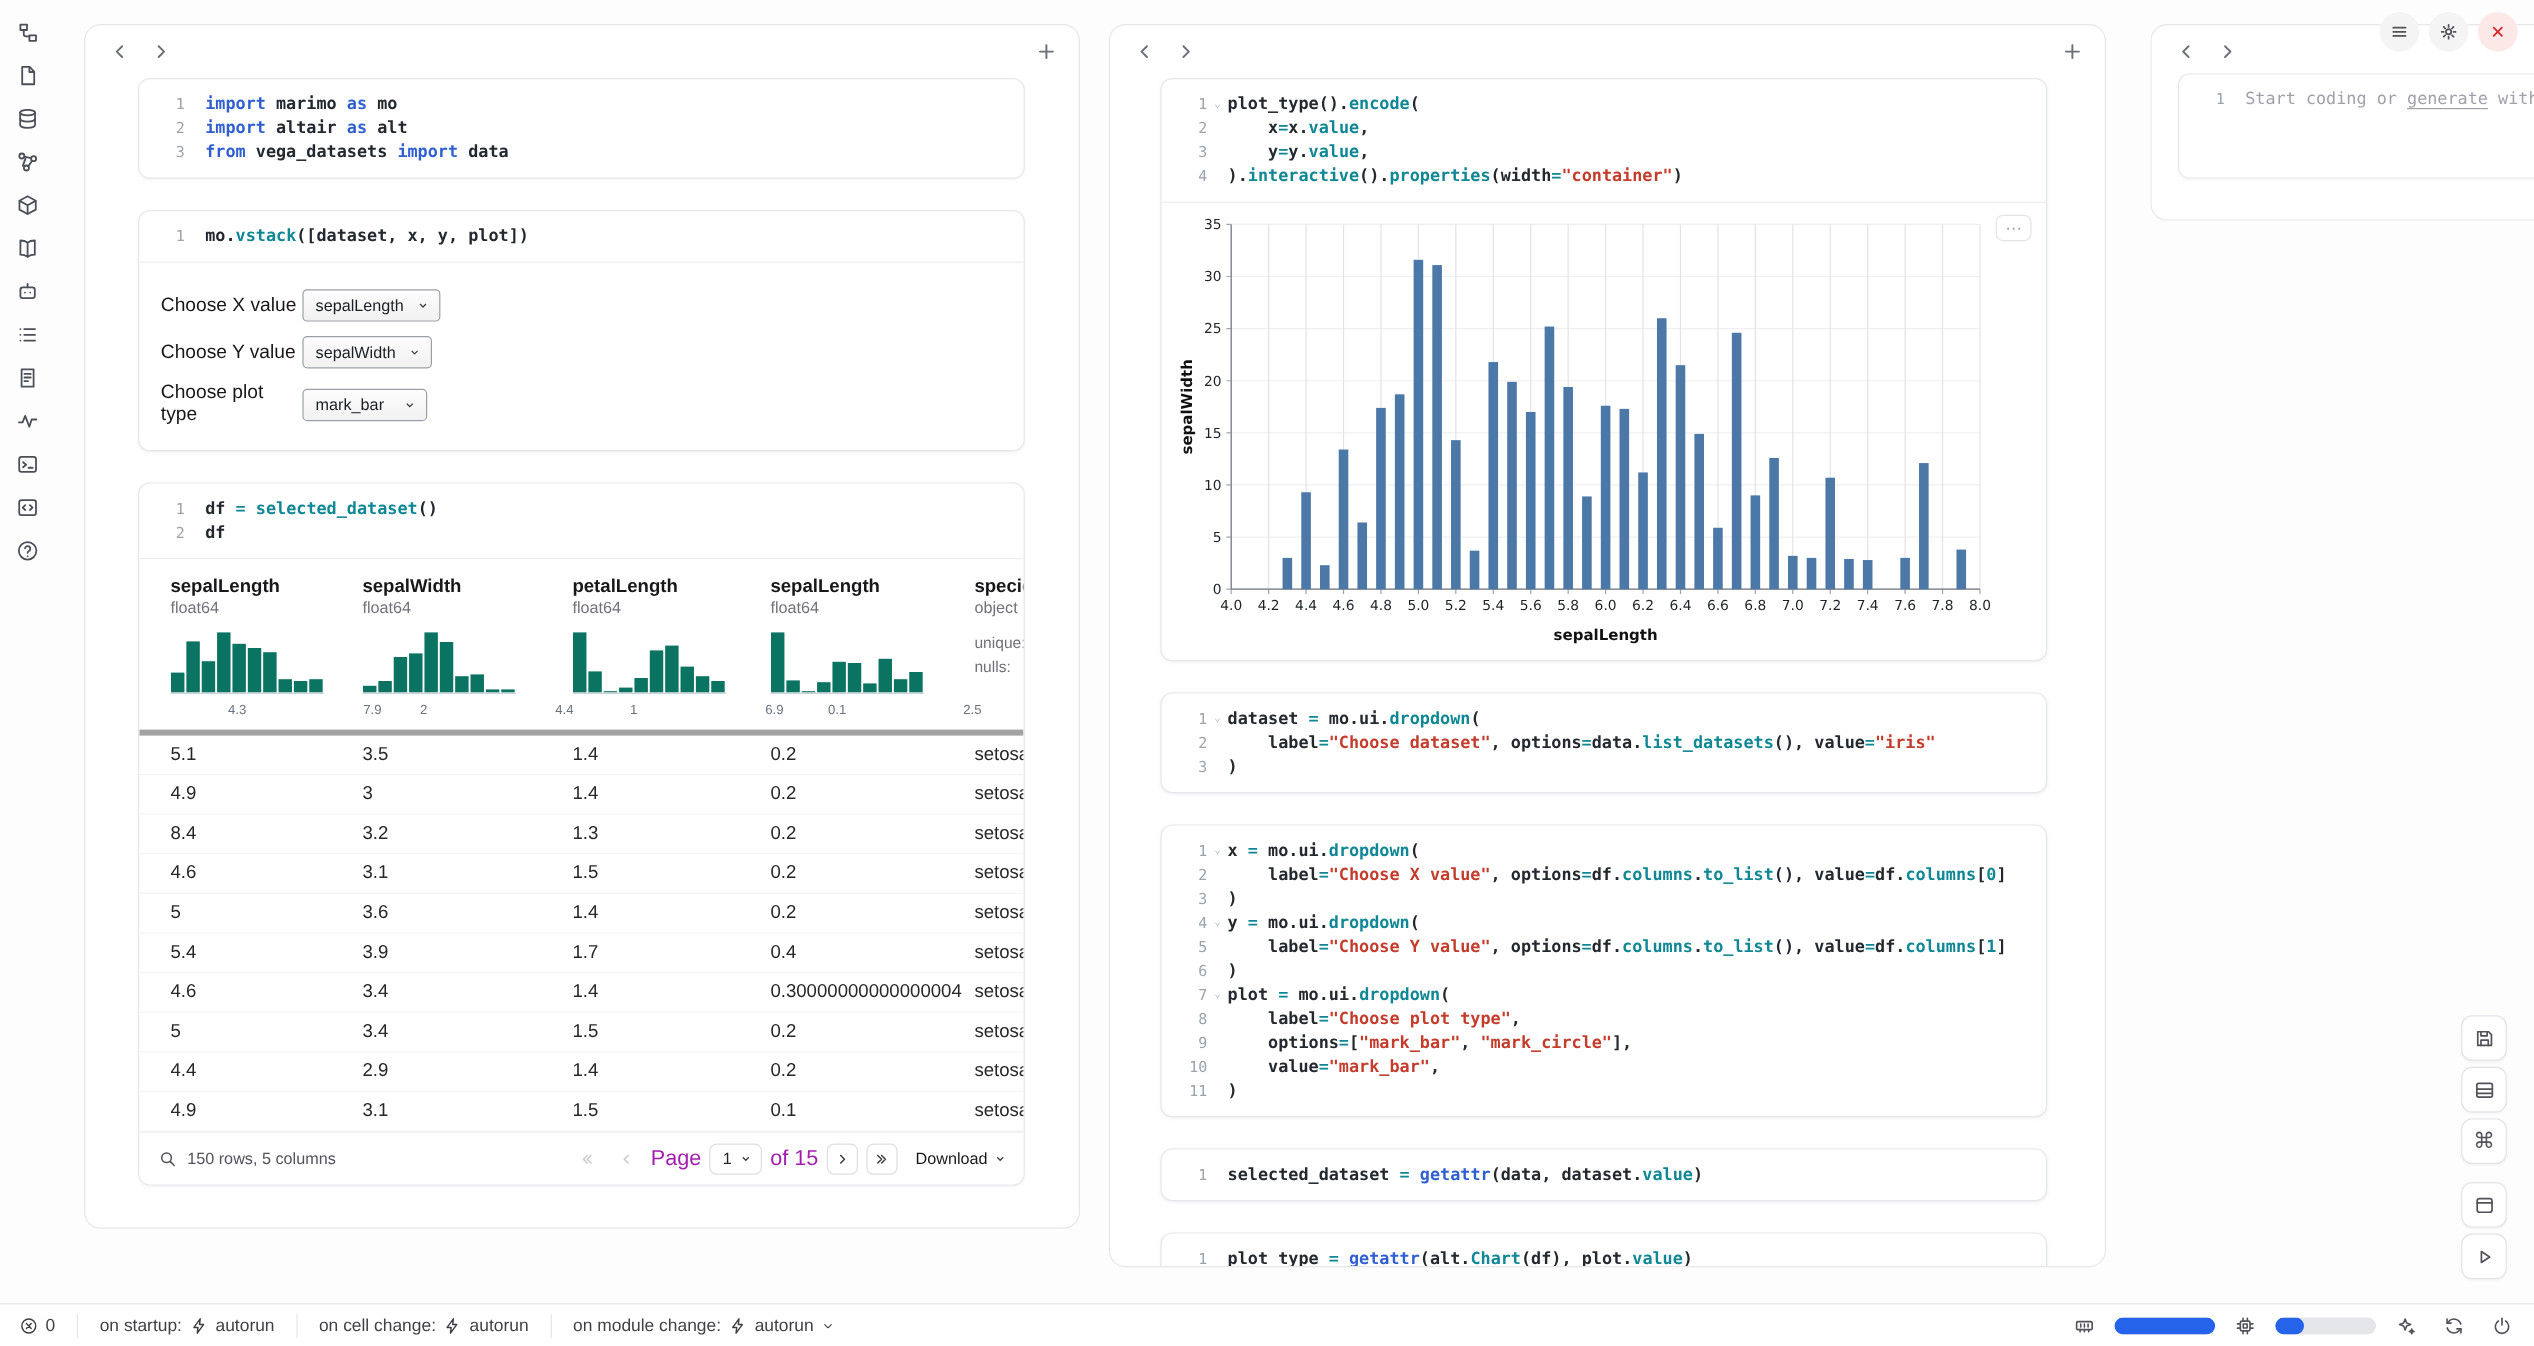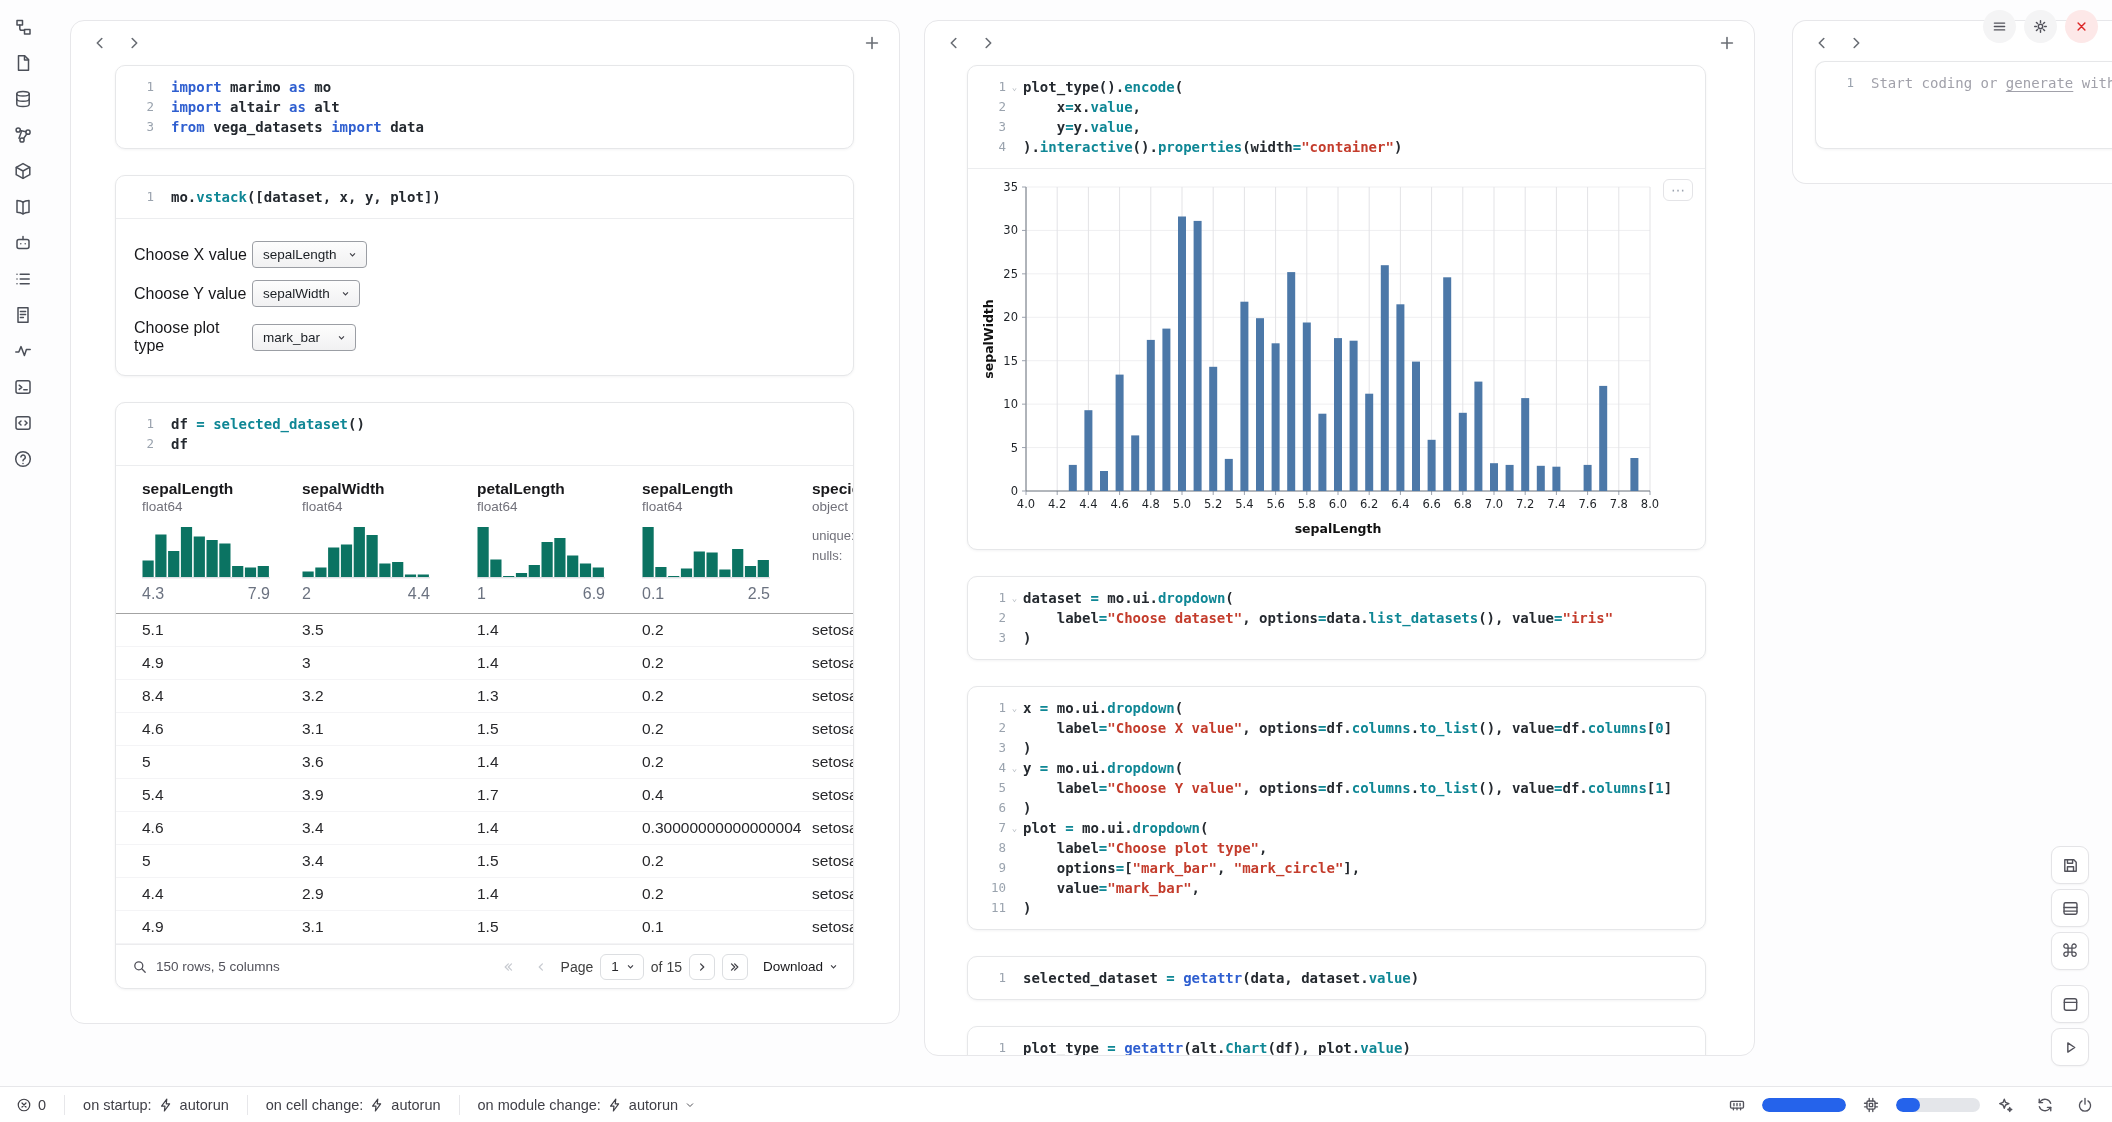--- a/index.html
+++ b/index.html
@@ -49,34 +49,34 @@
   .caret{width:11px;height:11px;flex:none;}
   .caret path{fill:none;stroke:#3f3f46;stroke-width:2;}
 
   
   .tbl{font-size:15.5px;color:#27272a;overflow:hidden;}
   .tbl-head{display:flex;padding:14px 0 0 26px;}
   .tbl-col{flex:none;}
   .col-name{font-weight:bold;font-size:15.5px;color:#18181b;}
   .col-dtype{font-size:13.5px;color:#71717a;margin-top:1px;}
   .hist-wrap{margin-top:9px;width:128px;}
-  .range{display:flex;justify-content:space-between;font-size:16px;color:#6b7280;margin-top:2px;width:128px;}
+  .range{display:flex;justify-content:space-between;font-size:11px;color:#6b7280;margin-top:2px;width:128px;margin-left:48px;}
   .stats{font-size:13px;color:#71717a;margin-top:12px;line-height:1.55;}
-  .tbl-body{margin-top:10px;border-top:1px solid #a3a3a3;}
+  .tbl-body{margin-top:10px;border-top:5px solid #a3a3a3;}
   .tbl-row{display:flex;padding-left:26px;height:33px;align-items:center;border-bottom:1px solid #f4f4f6;}
   .tbl-cell{flex:none;overflow:hidden;white-space:nowrap;}
   .tbl-footer{display:flex;justify-content:space-between;align-items:center;height:44px;
     border-top:1px solid #ececee;padding:0 14px 0 16px;}
   .tf-left{display:flex;align-items:center;gap:8px;font-size:13.5px;color:#52525b;}
   .tf-right{display:flex;align-items:center;gap:7px;}
   .pg-btn{width:26px;height:26px;border:1px solid #dcdee1;border-radius:6px;display:flex;
     align-items:center;justify-content:center;background:#fff;}
   .pg-btn svg{width:14px;height:14px;stroke:#3f3f46;fill:none;stroke-width:1.8;stroke-linecap:round;stroke-linejoin:round;}
   .pg-dis{border:none;} .pg-dis svg{stroke:#c7cad0;}
-  .pg-txt{font-size:14px;color:#404040;}
+  .pg-txt{font-size:18px;color:#a21caf;}
   .page-select{display:inline-flex;align-items:center;gap:6px;height:26px;padding:0 7px 0 10px;
     border:1px solid #dcdee1;border-radius:6px;font-size:13.5px;background:#fff;}
   .dl-btn{display:inline-flex;align-items:center;gap:5px;font-size:13.5px;color:#18181b;margin-left:8px;}
 
   
   .out-chart{position:relative;padding:10px 0 4px 14px;}
   .dots-btn{position:absolute;top:10px;right:12px;width:30px;height:22px;border:1px solid #e4e4e7;
     border-radius:6px;background:#fff;color:#9ca3af;font-size:14px;line-height:18px;}
 
   

